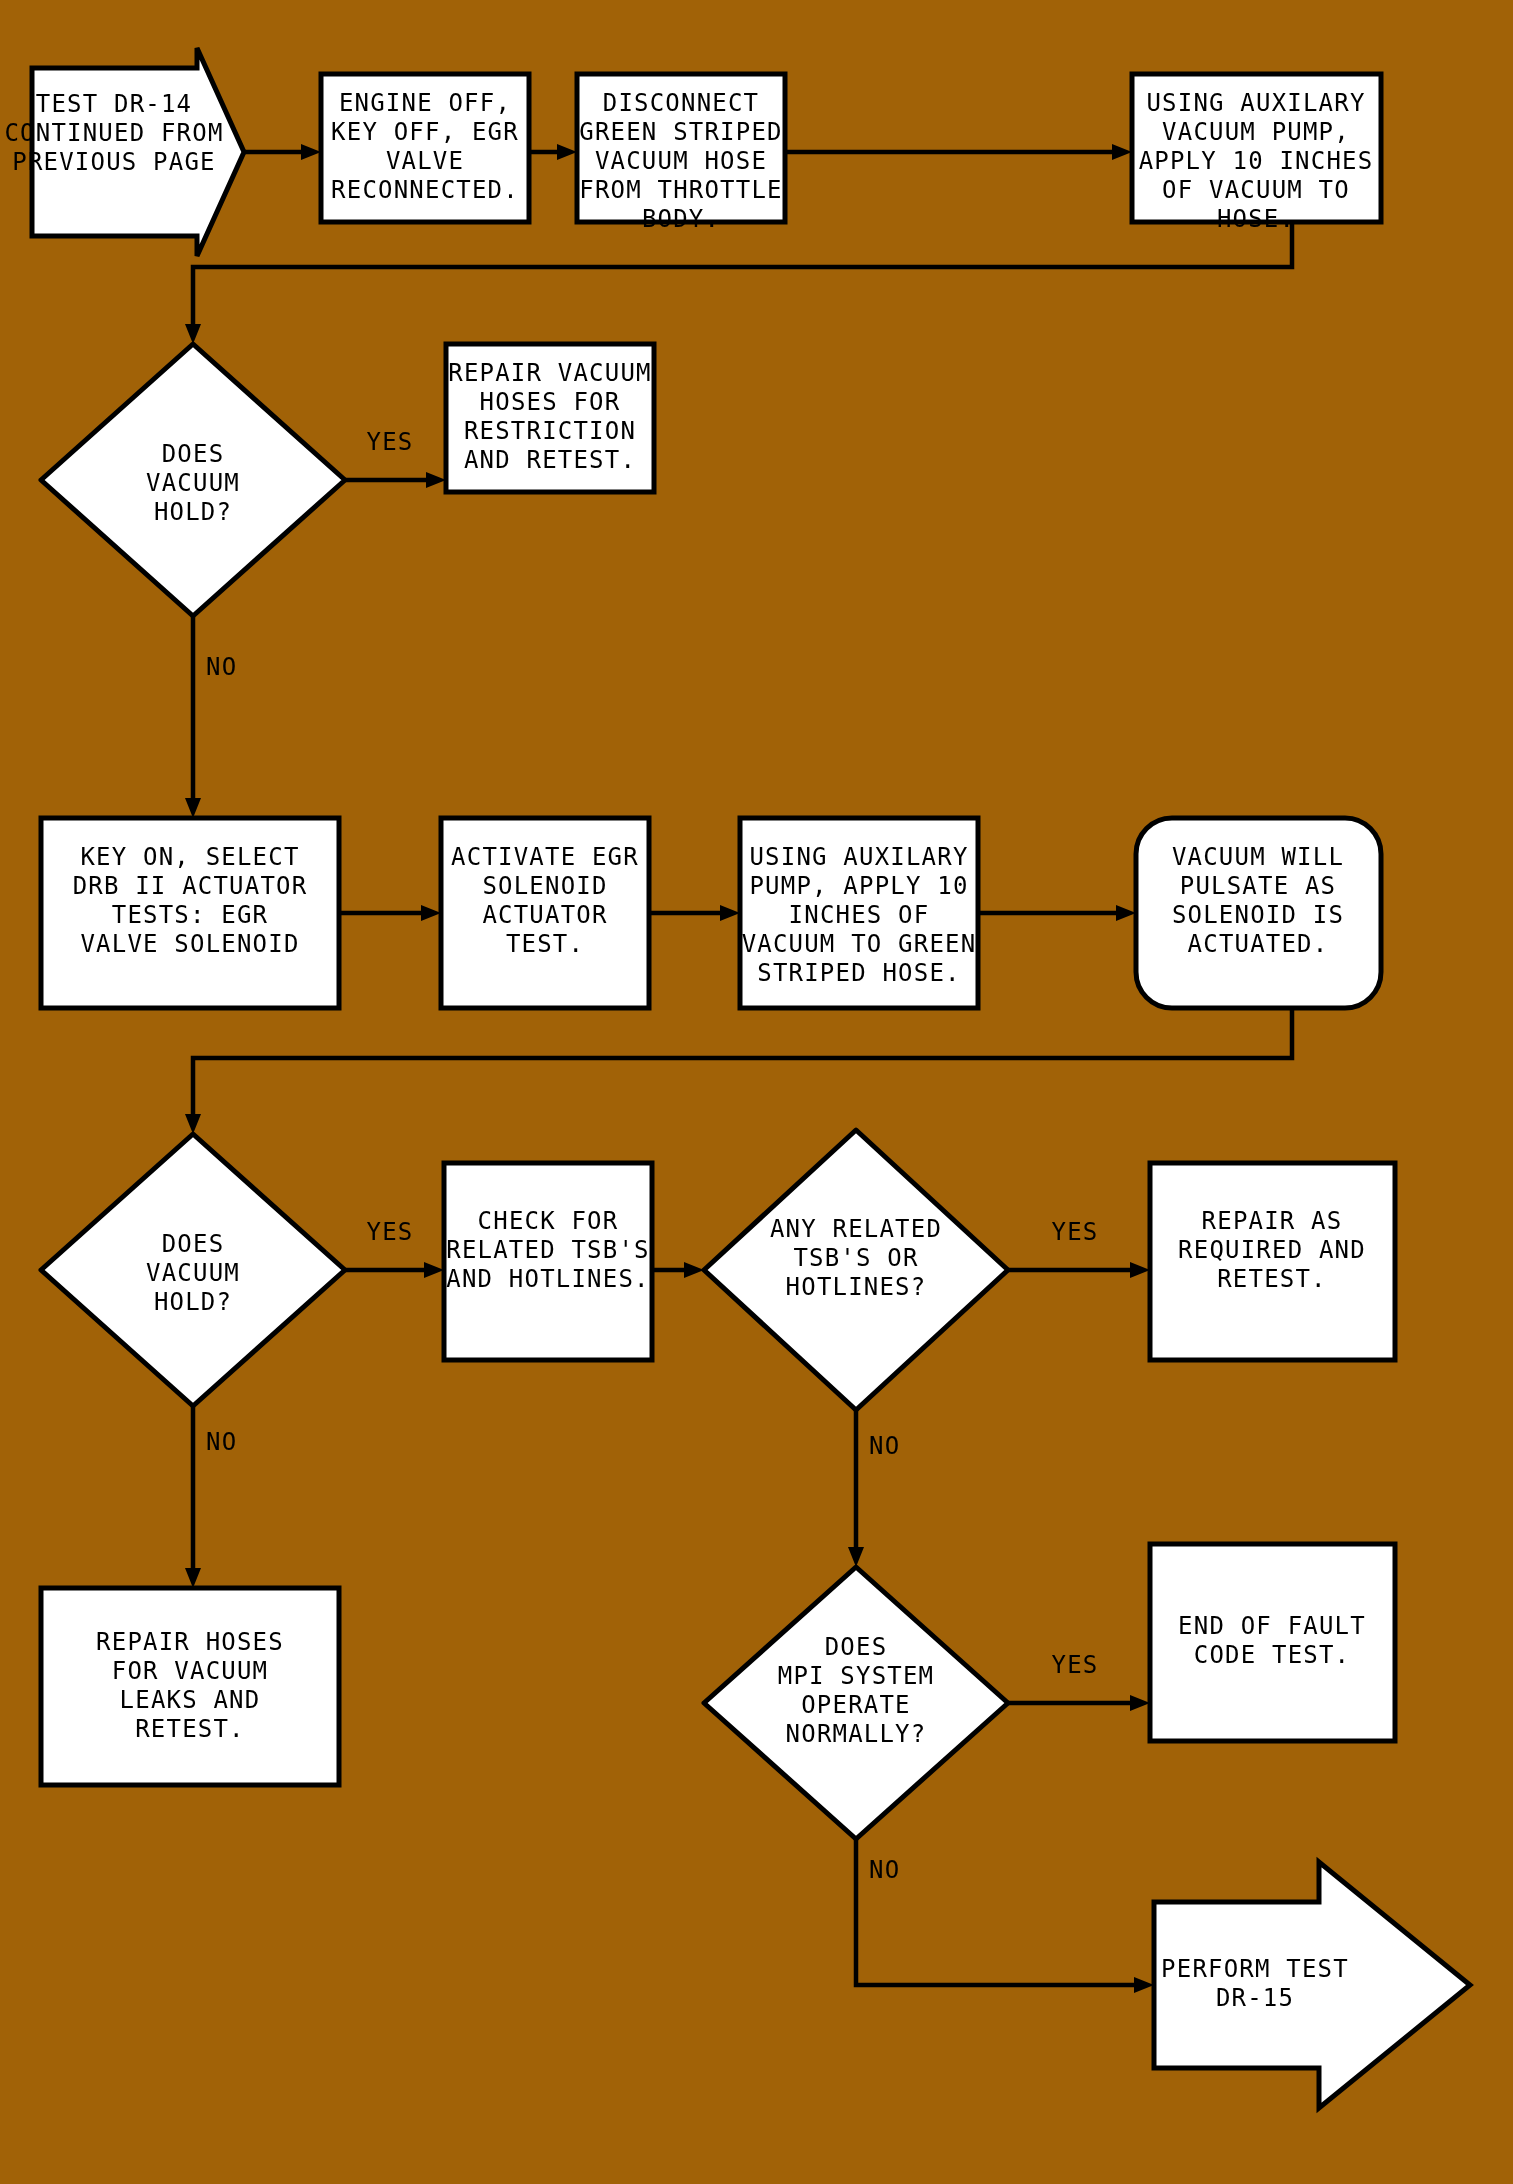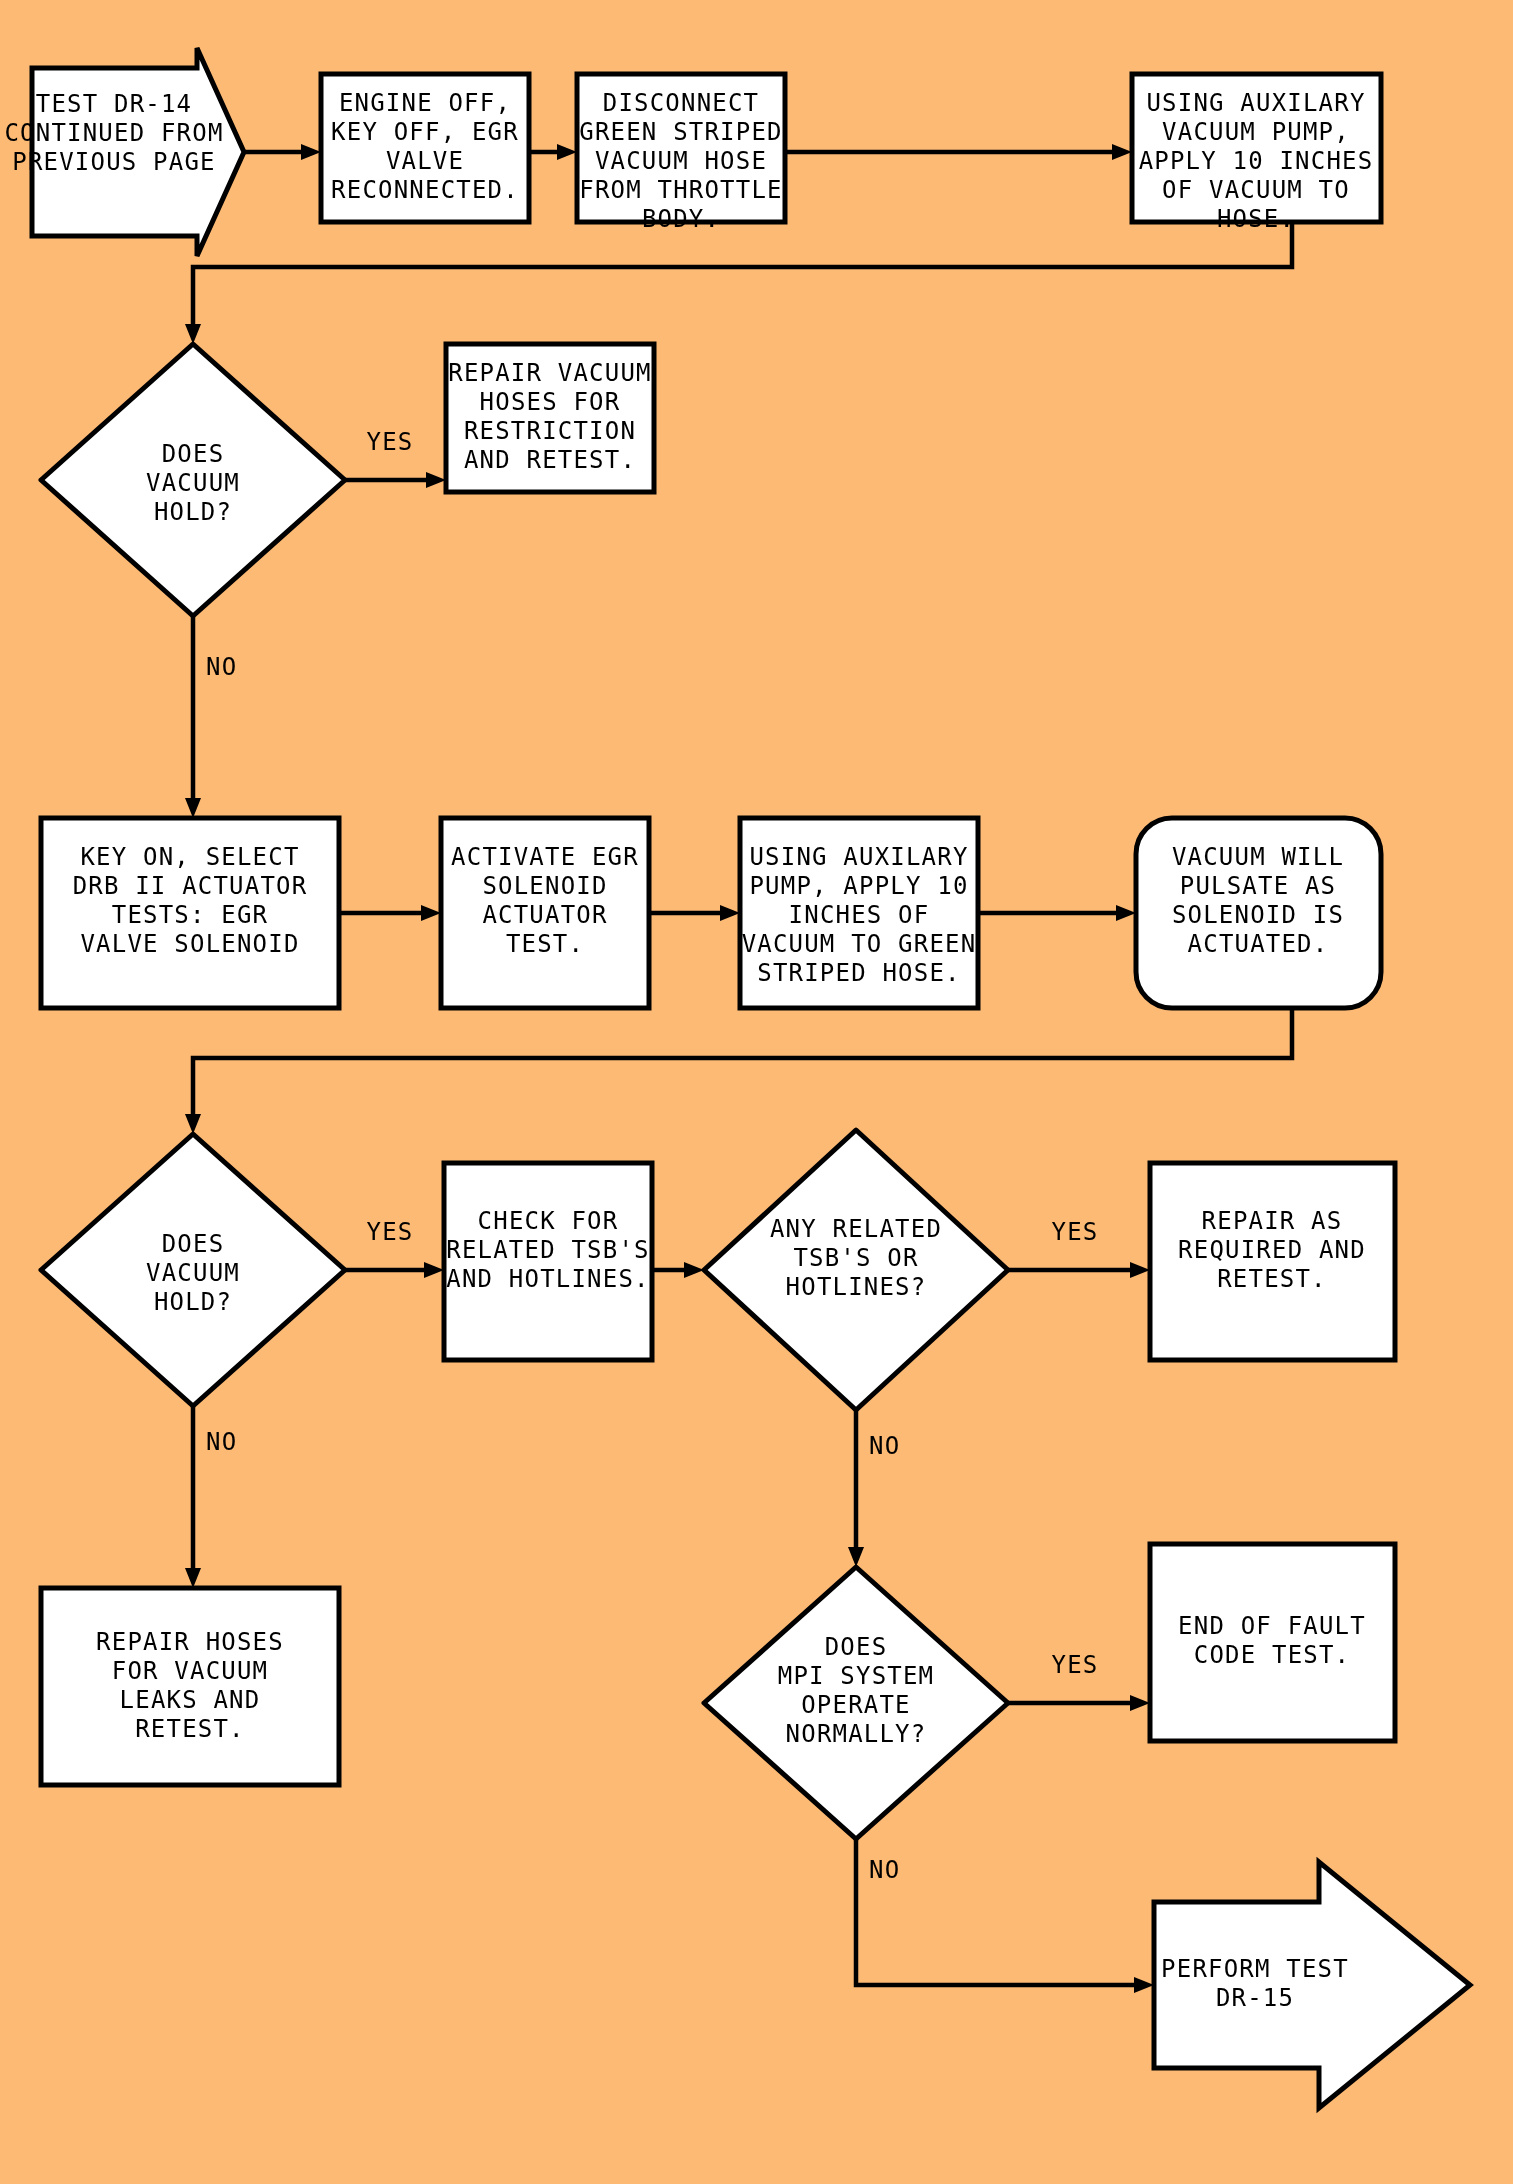--- a/index.html
+++ b/index.html
@@ -7,21 +7,21 @@
     padding: 0;
     background: #ffffff;
   }
   body {
     font-family: "DejaVu Sans Mono", "Liberation Mono", monospace;
   }
   #flowchart-root {
     position: relative;
     width: 1513px;
     height: 2184px;
-    background: #fdba74;
+    background: #a16207;
     overflow: hidden;
   }
   svg.chart-canvas {
     position: absolute;
     inset: 0;
     width: 1513px;
     height: 2184px;
     display: block;
   }
   .node-shape {

